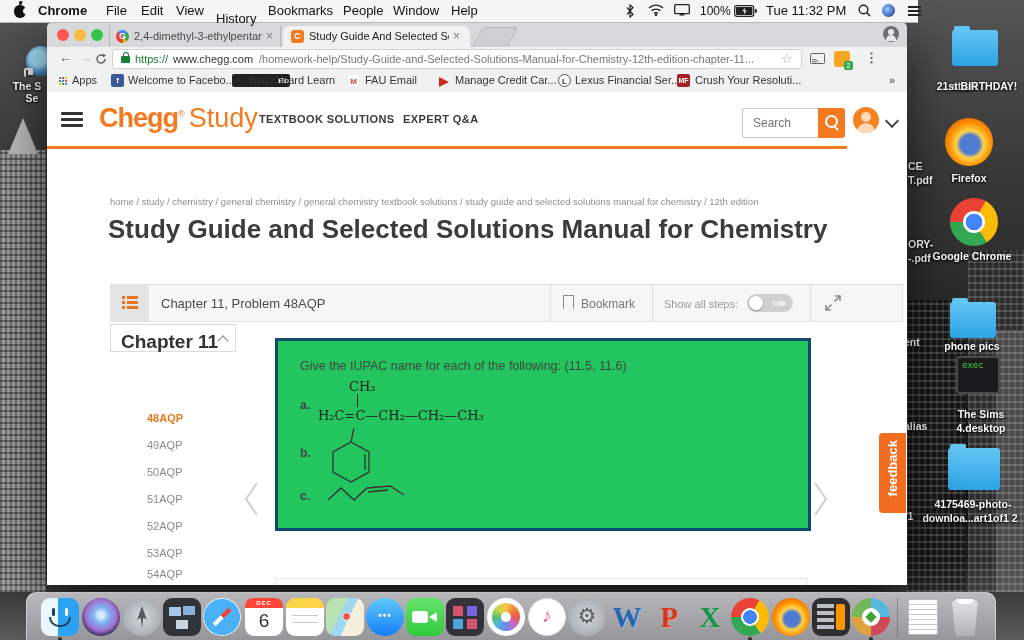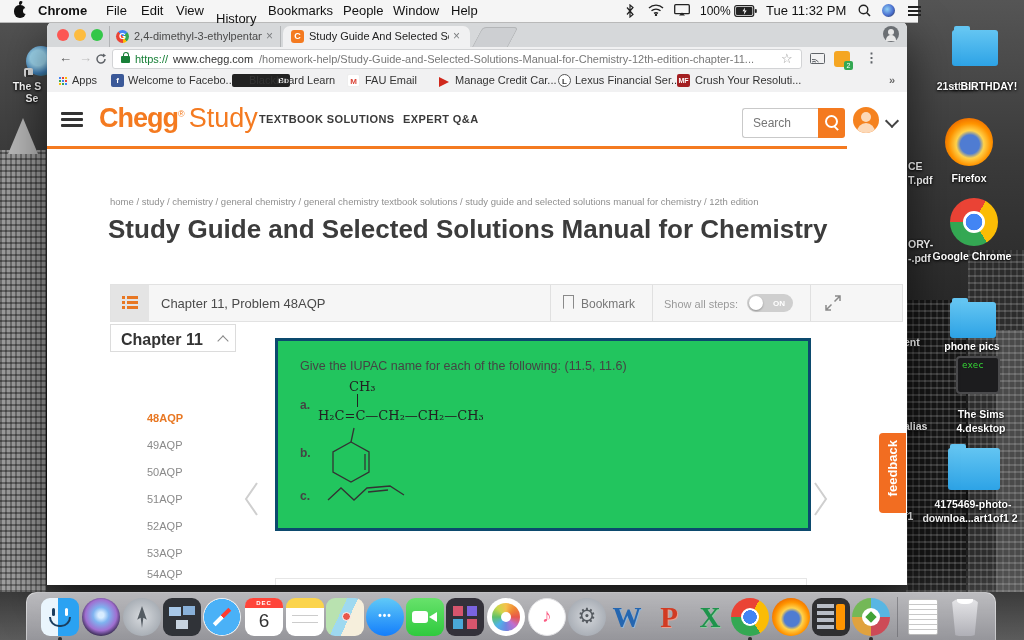--- a/index.html
+++ b/index.html
@@ -95,21 +95,21 @@
   .pdiv{position:absolute;top:0;width:1px;height:36px;background:#e0e0e0;}
   .bkm-icon{position:absolute;left:452px;top:10px;width:11px;height:14px;border:1.5px solid #8a8a8a;
     clip-path:polygon(0 0,100% 0,100% 100%,50% 70%,0 100%);box-sizing:border-box;background:#f6f6f6;}
   #bkm-label{position:absolute;left:470px;top:12px;font-size:12px;color:#777;}
   #steps-label{position:absolute;left:553px;top:13px;font-size:11px;color:#9a9a9a;}
   #toggle{position:absolute;left:636px;top:9px;width:46px;height:18px;border-radius:9px;background:#cfcfcf;}
   #toggle .knob{position:absolute;left:2px;top:2px;width:14px;height:14px;border-radius:50%;background:#fff;box-shadow:0 1px 2px rgba(0,0,0,.3);}
   #toggle .on{position:absolute;right:8px;top:5px;font-size:8px;font-weight:bold;color:#fff;}
   
   #sb-head{position:absolute;left:63px;top:232px;width:126px;height:28px;background:#fff;border:1px solid #dcdcdc;box-sizing:border-box;}
-  #sb-head .t{position:absolute;left:10px;top:6px;font-size:16px;font-weight:bold;color:#333;}
+  #sb-head .t{position:absolute;left:10px;top:6px;font-size:19px;font-weight:bold;color:#333;}
   .chev-up{position:absolute;left:108px;top:12px;width:7px;height:7px;border-left:1.5px solid #888;border-top:1.5px solid #888;transform:rotate(45deg);}
   .sb-item{position:absolute;left:100px;font-size:11px;color:#8a8a8a;}
   .sb-item.active{color:#e87722;font-weight:bold;}
   
   .sec-title{position:absolute;font-size:13.5px;font-weight:bold;color:#9a9a9a;}
   #pbox{position:absolute;left:228px;top:246px;width:530px;height:187px;border:3px solid #0c4a6e;background:#22c55e;}
   #pbox .q{position:absolute;left:22px;top:18px;font-size:12.5px;color:#444;}
   .il{position:absolute;font-size:12px;font-weight:bold;color:#444;}
   .chem{font-family:"DejaVu Serif",serif;color:#222;font-size:13px;}
   #struct-a{position:absolute;left:40px;top:38px;width:260px;height:48px;}

